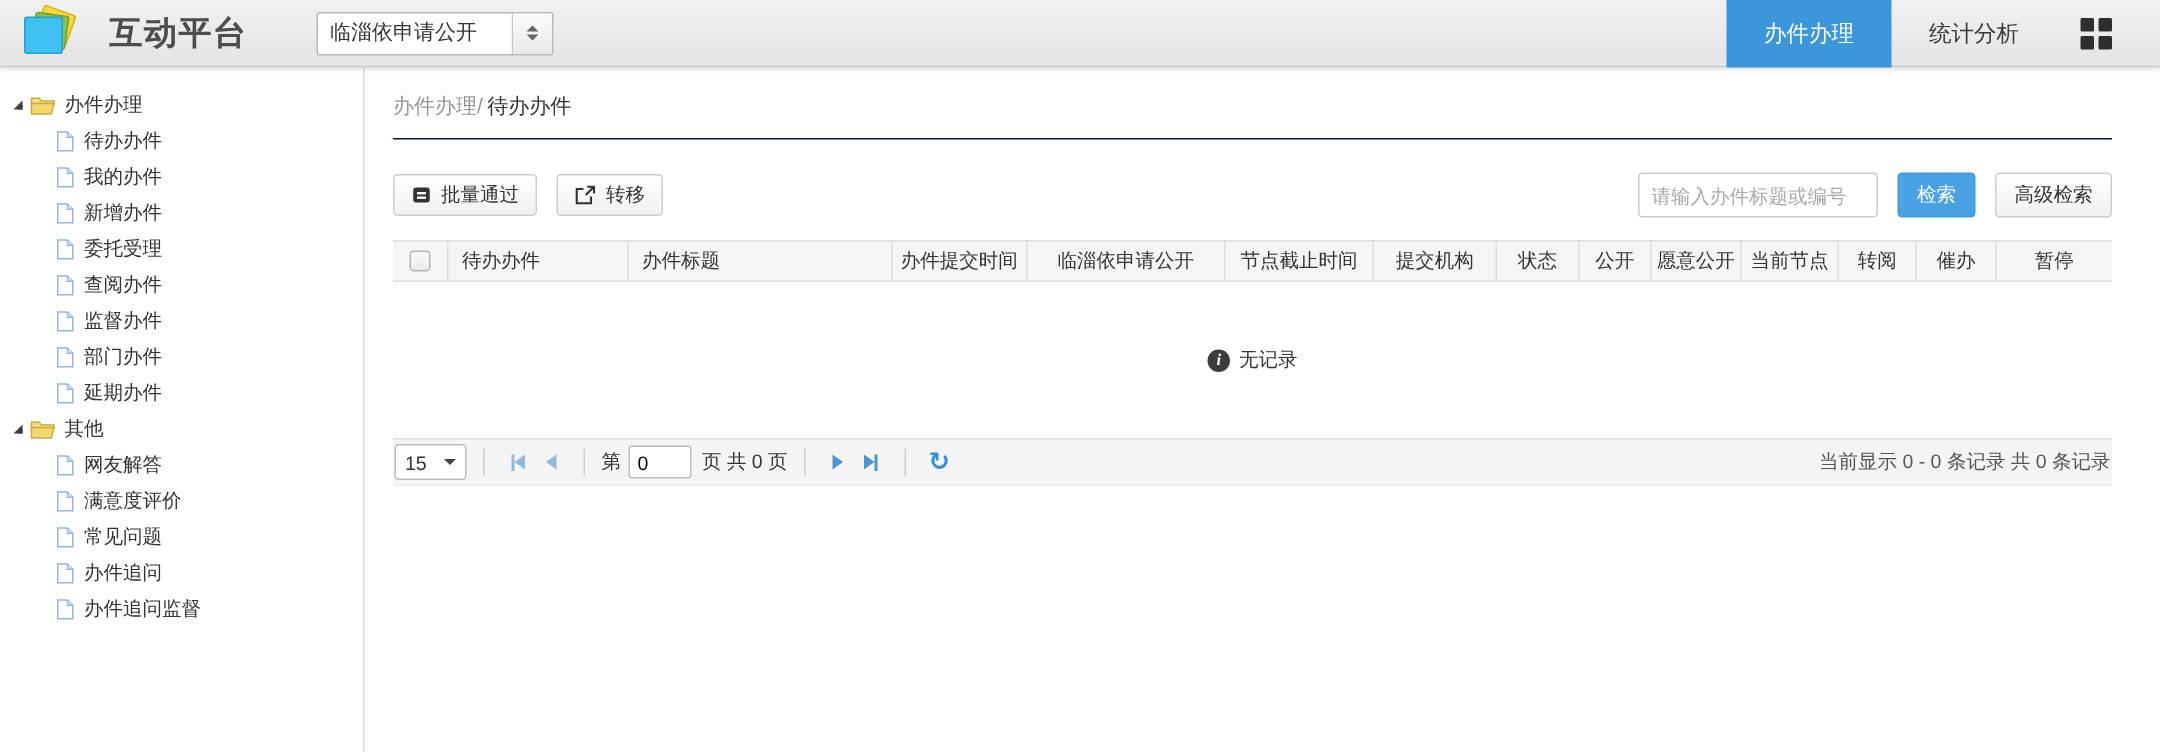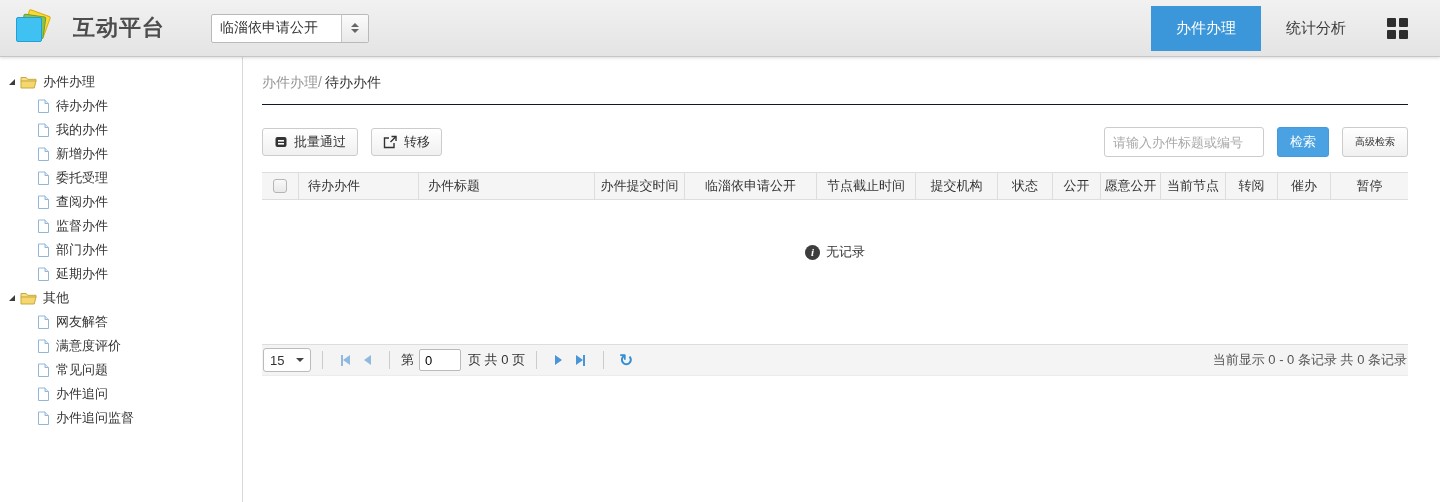--- a/index.html
+++ b/index.html
@@ -1,20 +1,20 @@
 <!DOCTYPE html>
 <html><head>
 <meta charset="utf-8">
 <style>
   * { margin:0; padding:0; box-sizing:border-box; }
   html,body { width:1440px; height:502px; overflow:hidden; background:#fff;
     font-family:"Liberation Sans","DejaVu Sans",sans-serif; color:#333; }
 
   
-  .header { height:57px; background:linear-gradient(#f1f1f1,#e4e4e4);
+  .header { height:45px; background:linear-gradient(#f1f1f1,#e4e4e4);
     border-bottom:1px solid #c6c6c6; box-shadow:0 1px 3px rgba(0,0,0,.15);
     display:flex; align-items:center; position:relative; z-index:5; }
   .logo { position:relative; width:42px; height:38px; margin-left:13px; flex:none; }
   .logo .sheet { position:absolute; border-radius:2px; }
   .sheet-yellow { width:23px; height:23px; background:#fdd73a; border:1px solid #d9b007; top:3px; left:12px; transform:rotate(20deg); }
   .sheet-green  { width:23px; height:23px; background:#8bc34a; border:1px solid #6ba032; top:6px; left:9px; transform:rotate(8deg); }
   .sheet-blue   { width:26px; height:25px; background:#3fc1f2; border:1px solid #22a0d6; top:8px; left:3px; }
   .app-title { font-size:22px; font-weight:bold; color:#4d4d4d; margin-left:18px; letter-spacing:1px; }
   .site-select { margin-left:46px; width:158px; height:29px; background:#fff;
     border:1px solid #b9b9b9; border-radius:2px; display:flex; align-items:stretch; cursor:pointer; }
@@ -55,21 +55,21 @@
   .btn { height:28px; padding:0 11px; border:1px solid #ccc; border-radius:3px;
     background:linear-gradient(#fff,#f0f0f0); font-size:13px; color:#333;
     display:inline-flex; align-items:center; gap:6px; margin-right:13px; cursor:pointer; }
   .toolbar-spacer { flex:1; }
   .search-input { width:160px; height:30px; border:1px solid #ccc; border-radius:3px;
     padding:0 8px; font-size:13px; color:#333; outline:none; }
   .search-input::placeholder { color:#a9a9a9; }
   .btn-primary { height:30px; padding:0 12px; margin-left:13px; border:1px solid #4299dd;
     border-radius:3px; background:#4aa2e2; color:#fff; font-size:13px; cursor:pointer; }
   .btn-adv { height:30px; padding:0 12px; margin-left:13px; border:1px solid #ccc;
-    border-radius:3px; background:linear-gradient(#fff,#f0f0f0); color:#333; font-size:10px; cursor:pointer; }
+    border-radius:3px; background:linear-gradient(#fff,#f0f0f0); color:#333; font-size:13px; cursor:pointer; }
 
   
   .table-header { margin-top:15px; display:flex; height:28px; background:#f5f5f5;
     border-top:1px solid #ddd; border-bottom:1px solid #ddd; font-size:13px; }
   .th { height:100%; display:flex; align-items:center; justify-content:center;
     border-left:1px solid #ddd; padding:0 4px; white-space:nowrap; overflow:hidden; }
   .th.left { justify-content:flex-start; padding-left:9px; }
   .th-check { width:36px; border-left:none; justify-content:center; }
   .checkbox { width:14px; height:14px; border:1px solid #b5b5b5; border-radius:3px;
     background:linear-gradient(#f9f9f9,#e9e9e9); cursor:pointer; }
@@ -78,21 +78,21 @@
   .c11{width:52px}.c12{width:53px}.c13{flex:1}
 
   
   .empty-area { height:104px; display:flex; align-items:center; justify-content:center;
     gap:6px; font-size:13px; color:#333; }
   .info-icon { width:15px; height:15px; border-radius:50%; background:#3d3d3d; color:#fff;
     text-align:center; font:italic bold 11px/15px "Liberation Serif",serif; }
 
   
   .pager { height:32px; background:#f4f4f4; border-top:1px solid #ddd;
-    border-bottom:1px solid #ececec; display:flex; align-items:center; font-size:13px;margin-top:40px; }
+    border-bottom:1px solid #ececec; display:flex; align-items:center; font-size:13px; }
   .page-size { width:48px; height:24px; margin-left:1px; background:#fff; border:1px solid #bbb;
     border-radius:3px; display:flex; align-items:center; justify-content:space-between;
     padding:0 6px; cursor:pointer; }
   .page-size .tri-down-s { border-top-color:#444; }
   .pager-sep { width:1px; height:18px; background:#ccc; margin:0 11px; }
   .pg-btn { display:flex; align-items:center; margin:0 7px; cursor:pointer; }
   .tri-left  { width:0; height:0; border:5px solid transparent; border-left:0; border-right:7px solid #4a94d8; }
   .tri-right { width:0; height:0; border:5px solid transparent; border-right:0; border-left:7px solid #4a94d8; }
   .pg-btn.dim .tri-left, .pg-btn.dim .tri-right { border-right-color:#8fb9de; border-left-color:#8fb9de; }
   .pg-bar { width:2px; height:11px; background:#4a94d8; }

